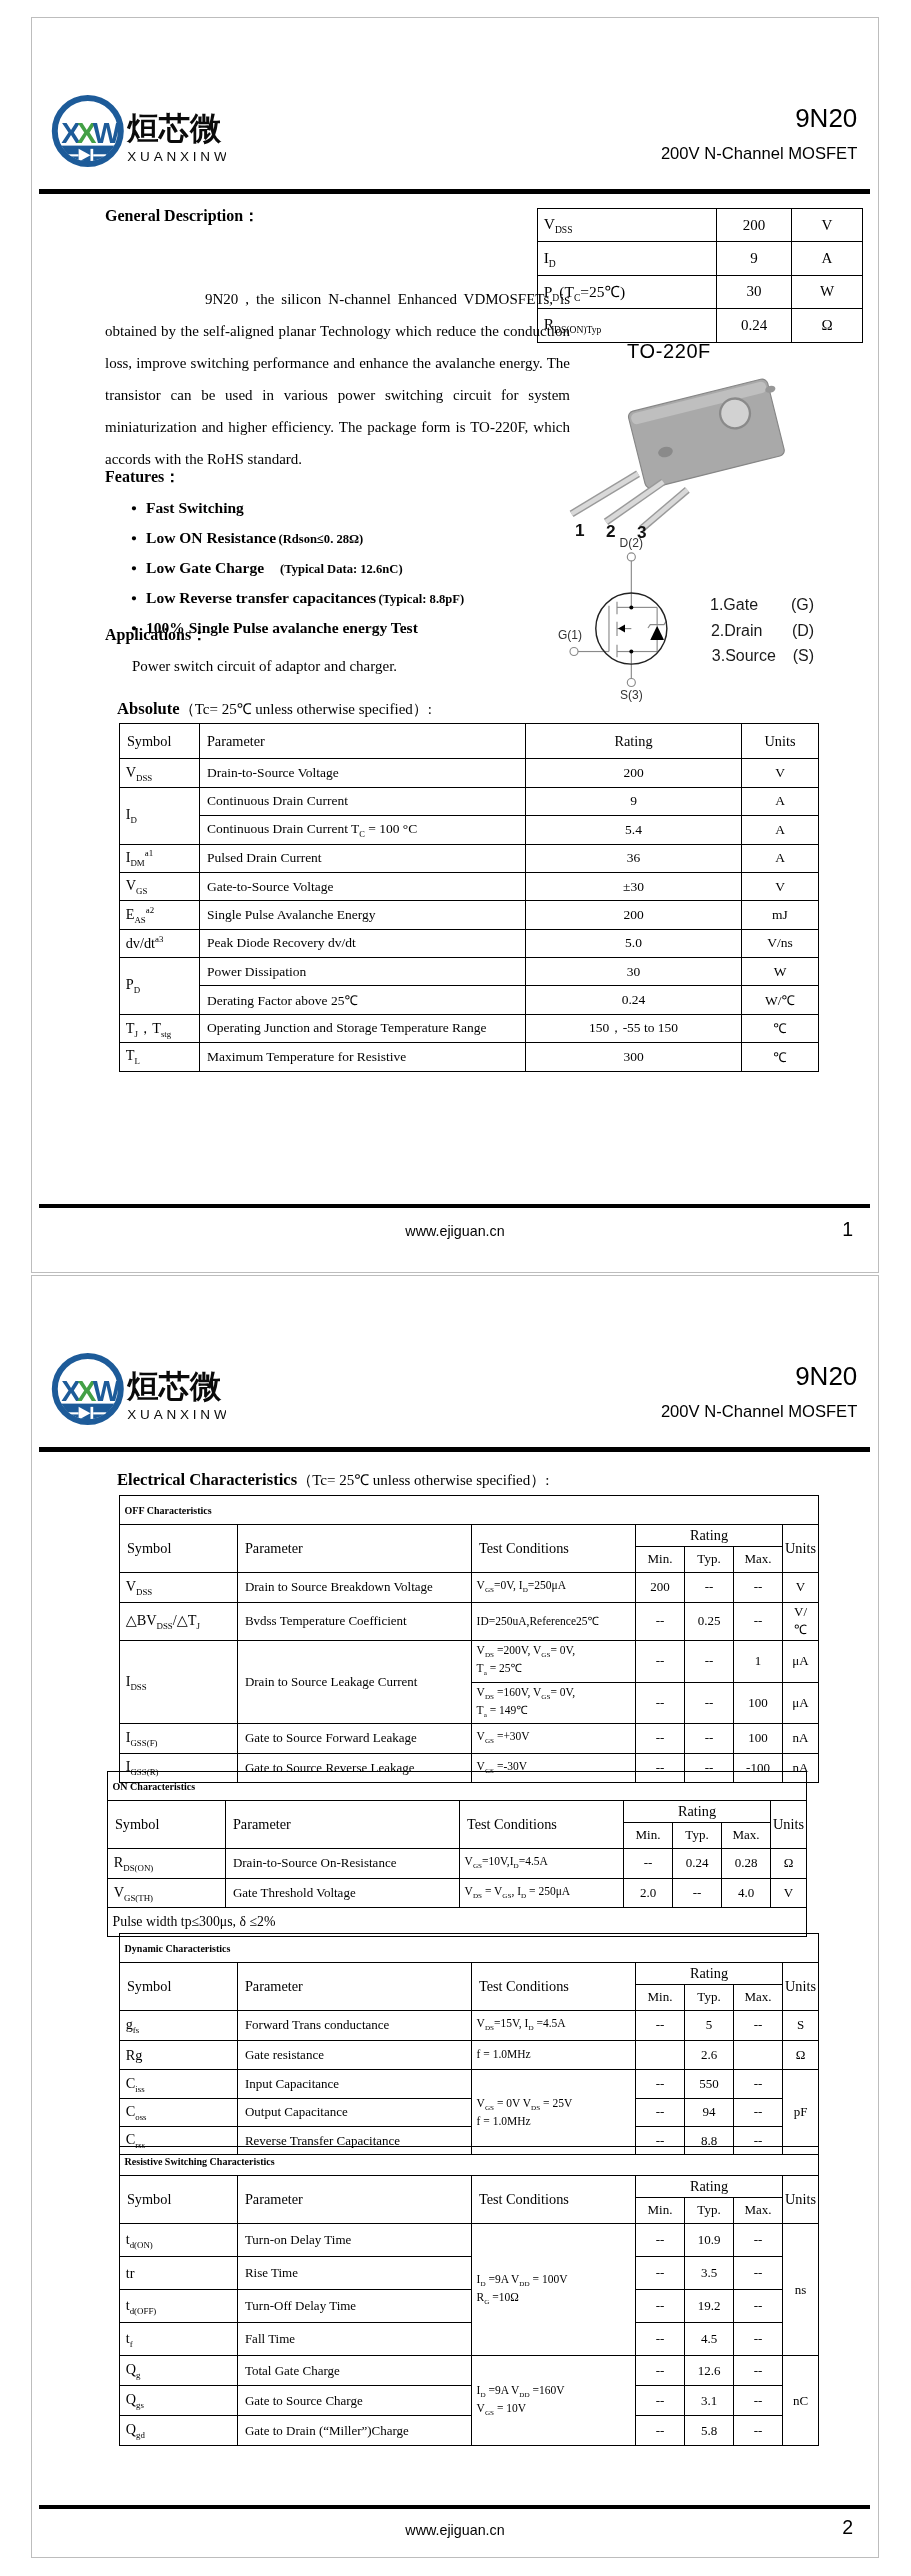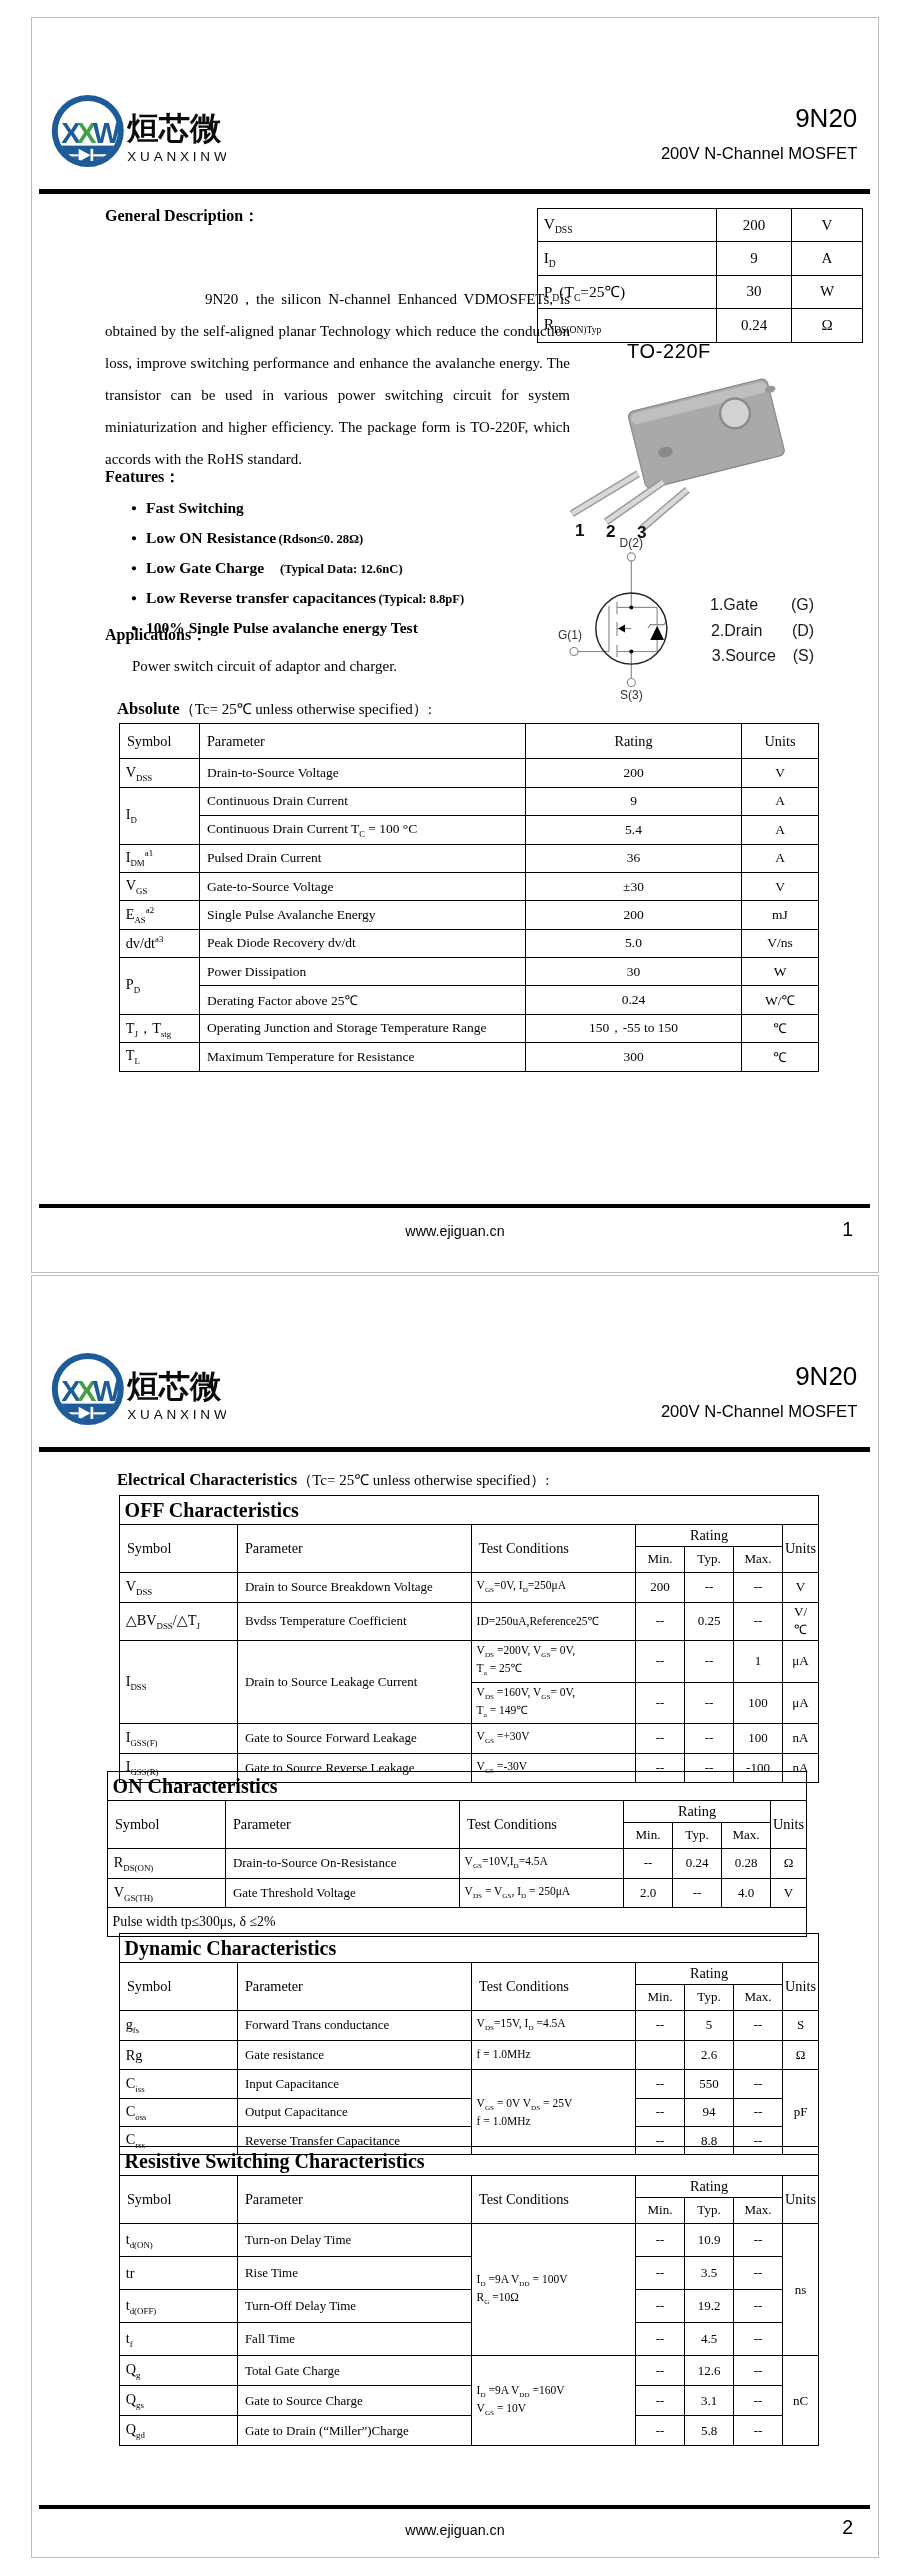--- a/index.html
+++ b/index.html
@@ -33,21 +33,21 @@
   .sec-head .bold{font-size:16.6px;font-weight:bold;}
   .sec-head .rest{font-size:15px;}
 
   
   .t{border-collapse:collapse;table-layout:fixed;border:1.7px solid #000;}
   .t th,.t td{border:1.1px solid #000;font-family:"Liberation Serif",serif;font-weight:normal;
               font-size:13px;text-align:center;vertical-align:middle;padding:1.7px 4.6px;overflow:hidden;}
   .t .al{text-align:left;padding-left:6.9px;}
   .t .sym{text-align:left;font-size:14.3px;padding-left:5.7px;}
   .t .cond{text-align:left;font-size:11.5px;line-height:1.35;padding:2.3px 4.6px;}
-  .t tr.sec th{text-align:left;font-size:20px;font-weight:bold;height:25px;border-bottom:1.7px solid #000;}
+  .t tr.sec th{text-align:left;font-size:10px;font-weight:bold;height:25px;border-bottom:1.7px solid #000;}
   .t tr.hdr th{font-size:14.3px;}
   .t tr.hdr2 th{font-size:13px;height:22px;}
   .t .fn{text-align:left;font-size:13.8px;height:24px;}
   sub{font-size:0.62em;}
   sup{font-size:0.62em;}
 
   .sumt td{height:29px;font-size:15px;}
   .sumt .sym{font-size:15.5px;}
   .p1abs tr.hdr th{height:31px;font-size:14.3px;}
   .p1abs td{height:24px;font-size:13.5px;}
@@ -284,21 +284,21 @@
             <td>W/℃</td>
           </tr>
       <tr>
             <td class="sym"><span>T</span><sub>J</sub><span>，T</span><sub>stg</sub></td>
             <td class="al">Operating Junction and Storage Temperature Range</td>
             <td>150，-55 to 150</td>
             <td>℃</td>
           </tr>
       <tr>
             <td class="sym"><span>T</span><sub>L</sub></td>
-            <td class="al">Maximum Temperature for Resistance</td>
+            <td class="al">Maximum Temperature for Resistive</td>
             <td>300</td>
             <td>℃</td>
           </tr>
     </tbody>
       </table>
 
     <div class="abs frule" style="left:6.9px;right:8px;top:1186px;"></div>
     <div class="abs footer-url" style="left:0;top:1205px;">www.ejiguan.cn</div>
     <div class="abs footer-num" style="right:25px;top:1200px;">1</div>
   </div>

